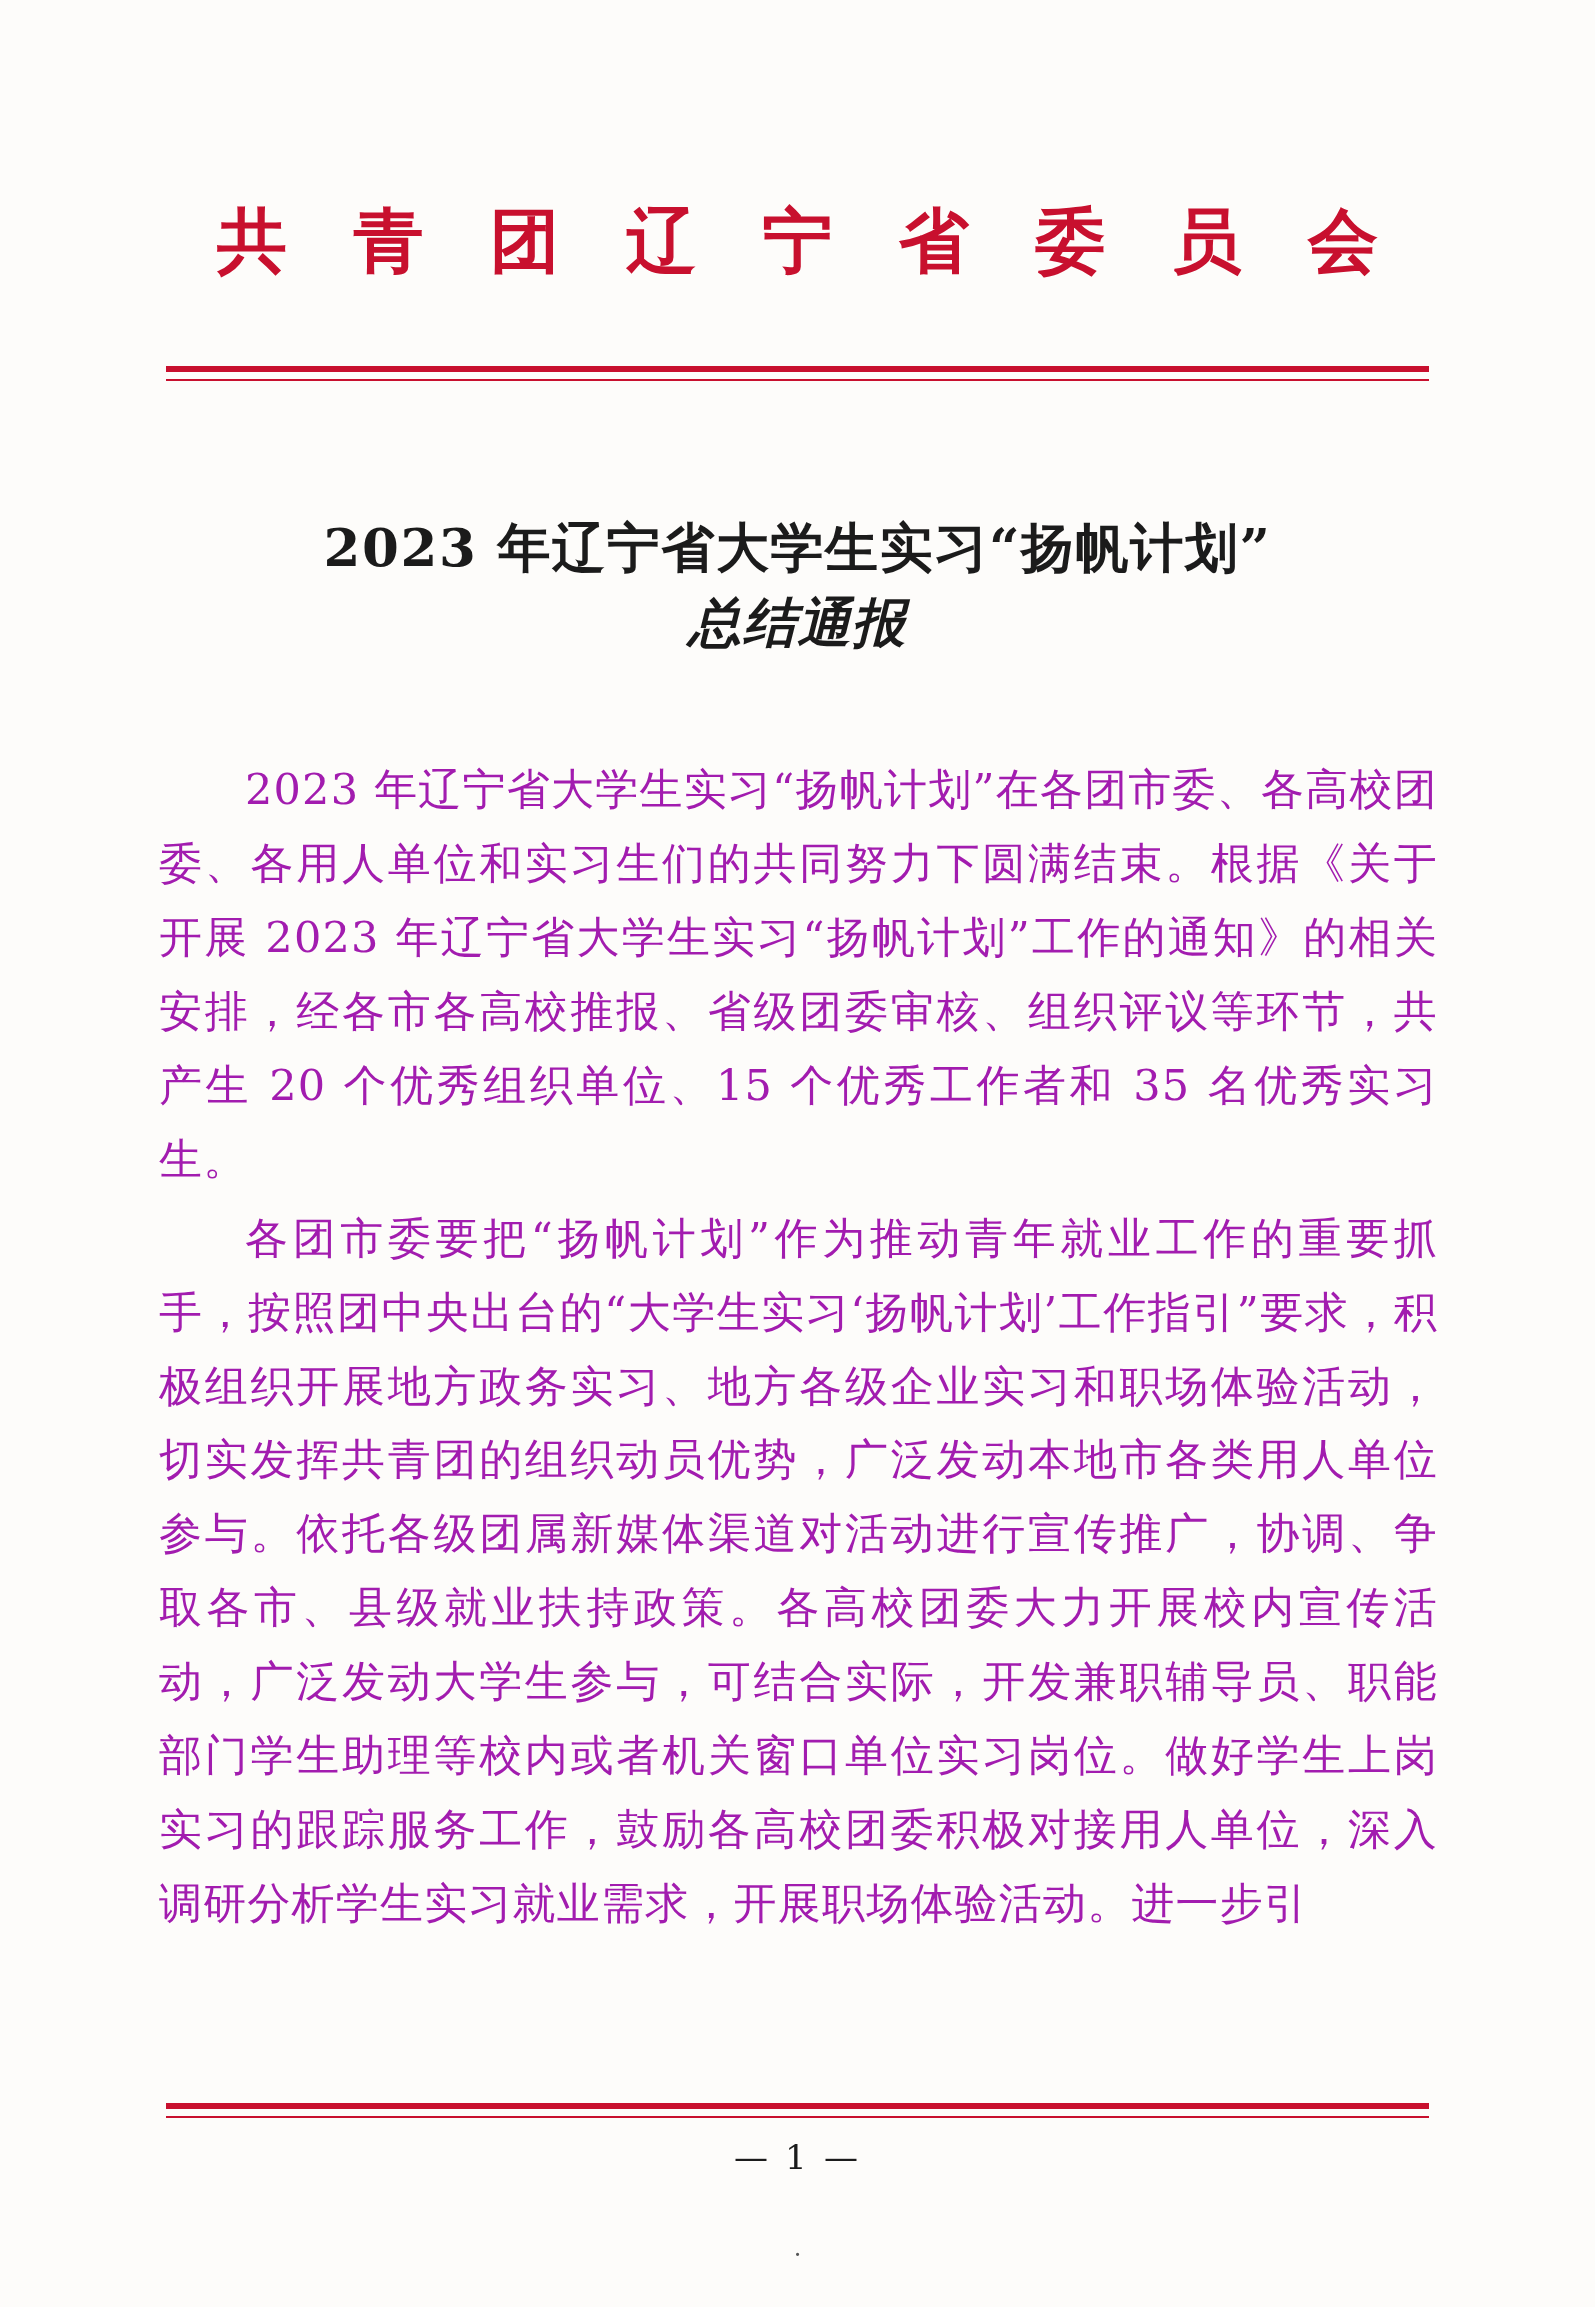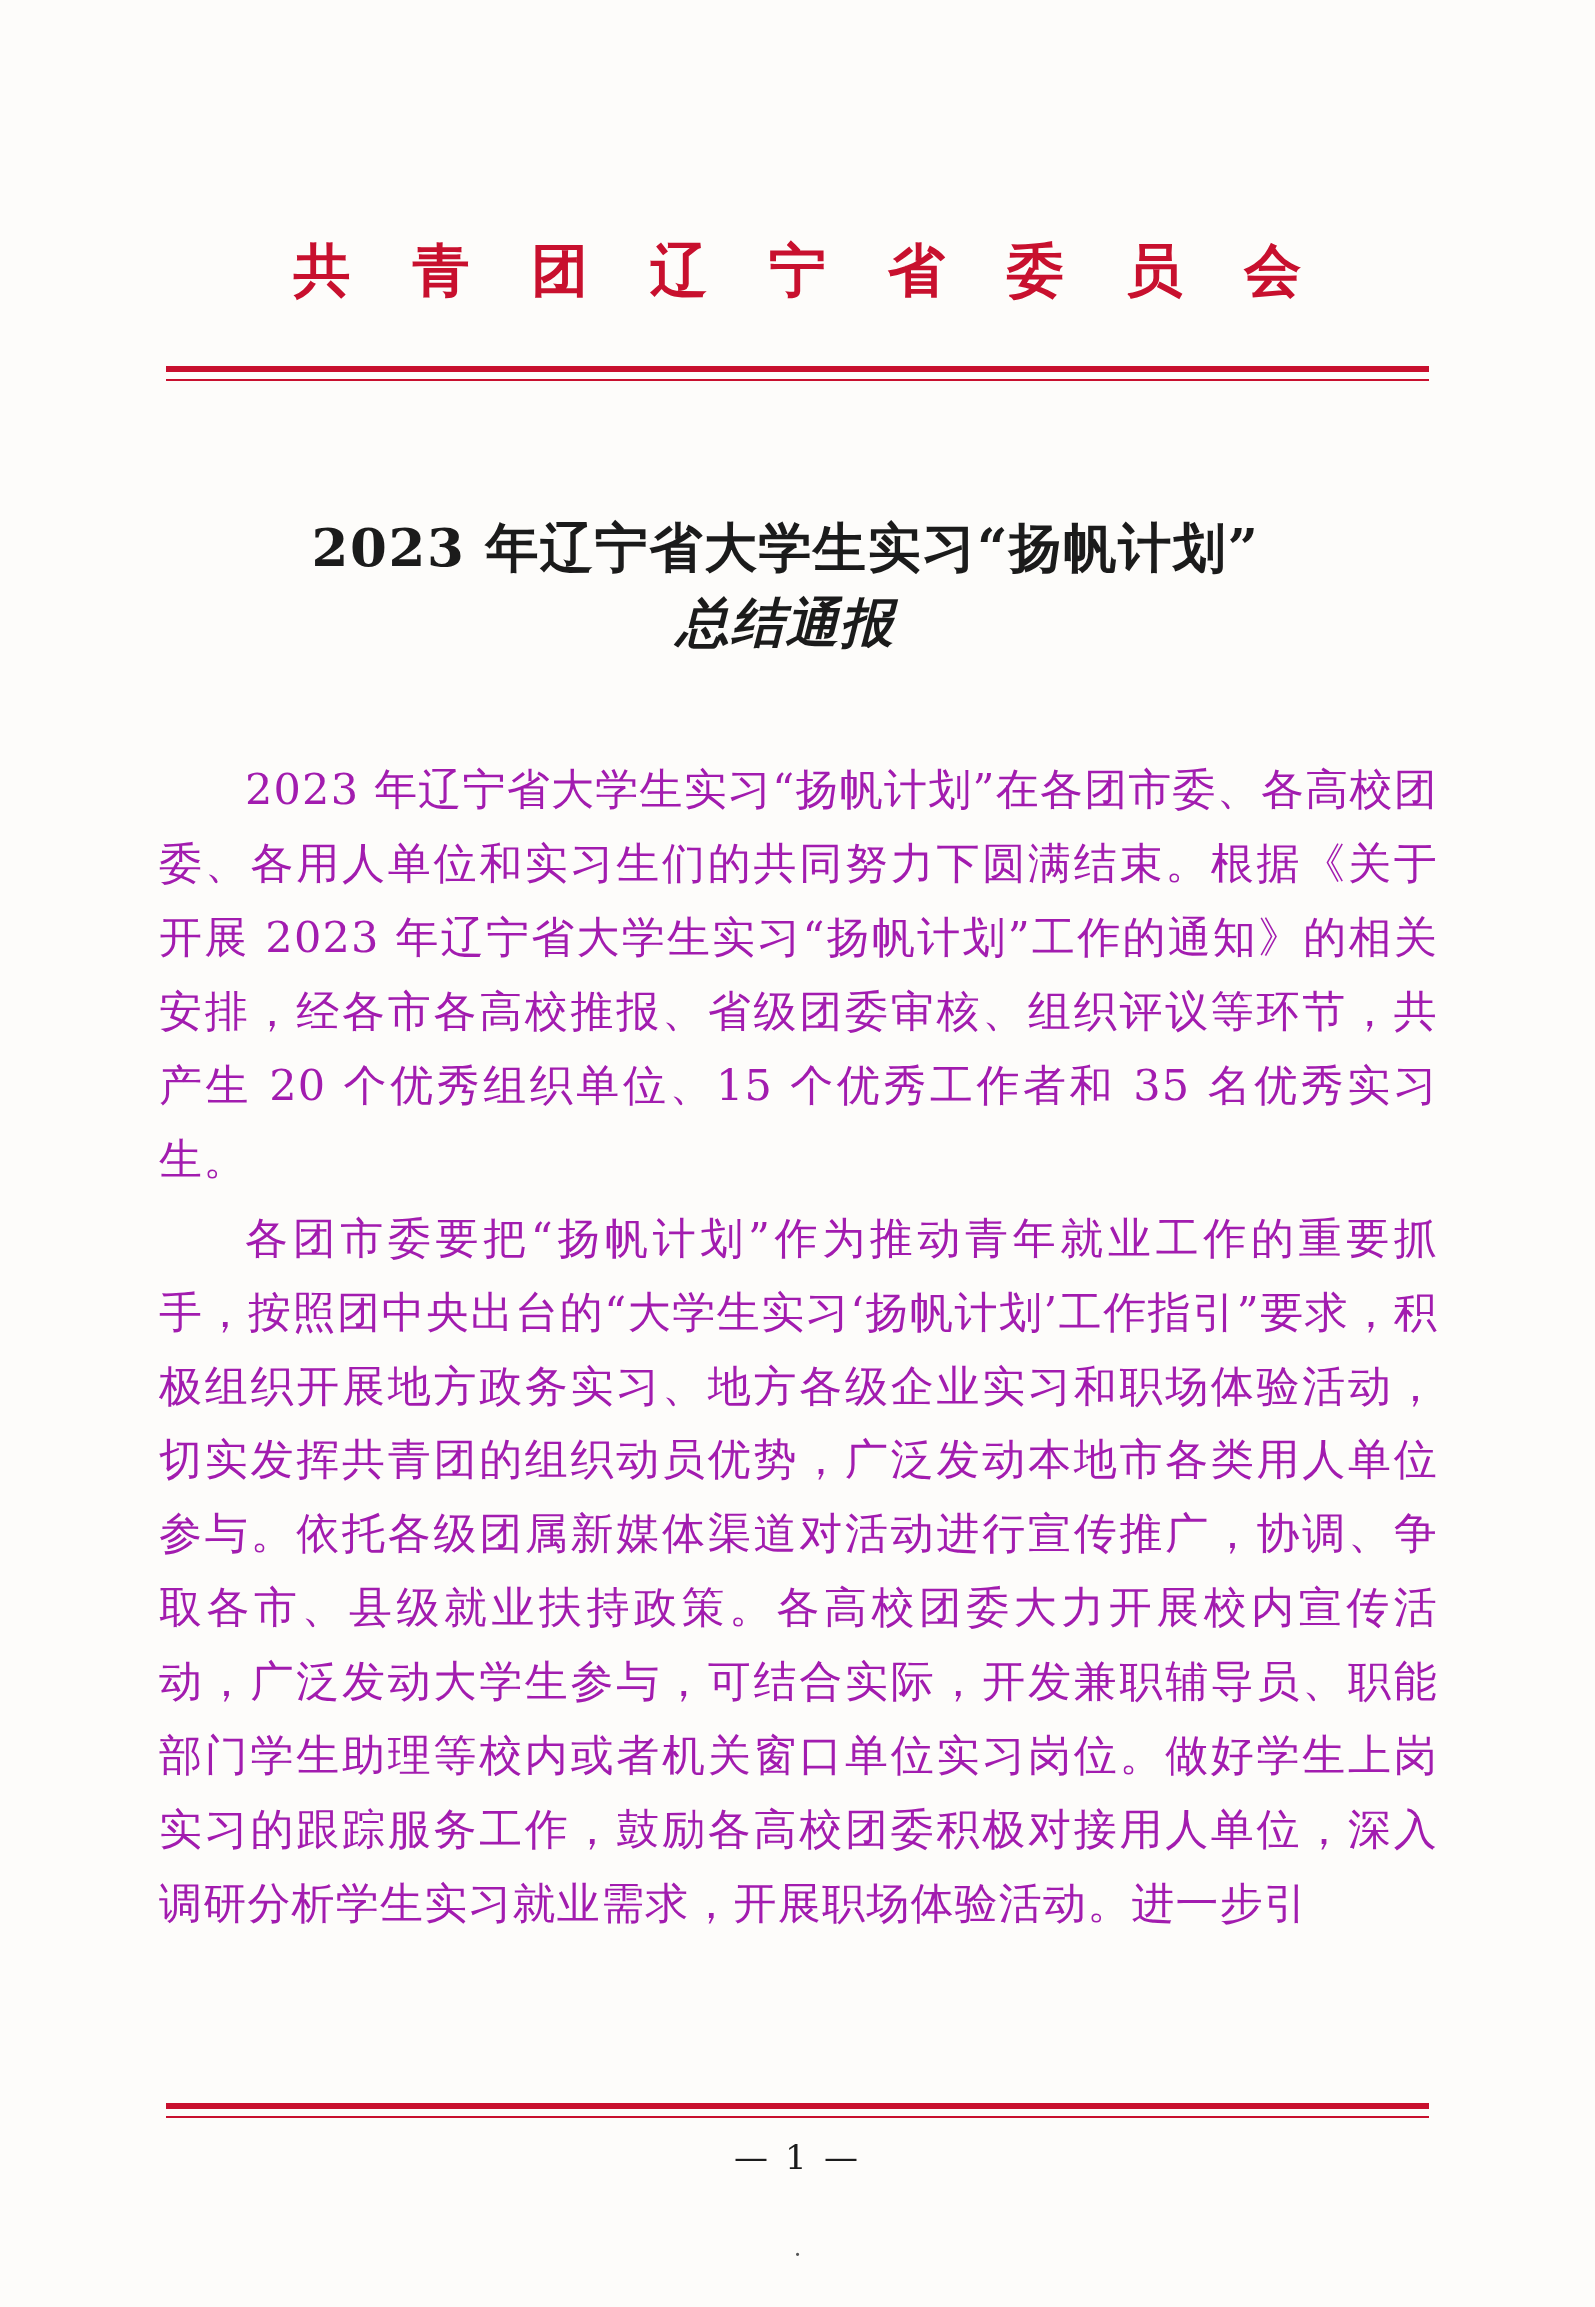--- a/index.html
+++ b/index.html
@@ -26,26 +26,25 @@
     top: 202px;
     left: 0;
     width: 100%;
     text-align: center;
   }
   .letterhead-title {
     display: inline-block;
     color: #c8102e;
     font-family: "DejaVu Serif", "Liberation Serif", serif;
     font-weight: bold;
-    font-size: 57px;
+    font-size: 70px;
     letter-spacing: 21px;
     text-indent: 21px;
     line-height: 1.1;
     white-space: nowrap;
-    margin-top: 37px;
   }
   .header-rules {
     position: absolute;
     top: 366px;
     left: 166px;
     width: 1263px;
   }
   .rule-thick {
     height: 5.7px;
     background: #c8102e;
@@ -57,21 +56,21 @@
   .rule-thin {
     height: 2.4px;
     background: #c8102e;
     width: 100%;
   }
 
   
   .doc-title {
     position: absolute;
     top: 510px;
-    left: 211px;
+    left: 223px;
     width: 1149px;
     text-align: center;
     color: #1b1b1b;
     font-size: 53px;
     font-weight: bold;
     line-height: 1.42;
     letter-spacing: 1.6px;
   }
   .doc-title .line2 {
     display: block;

